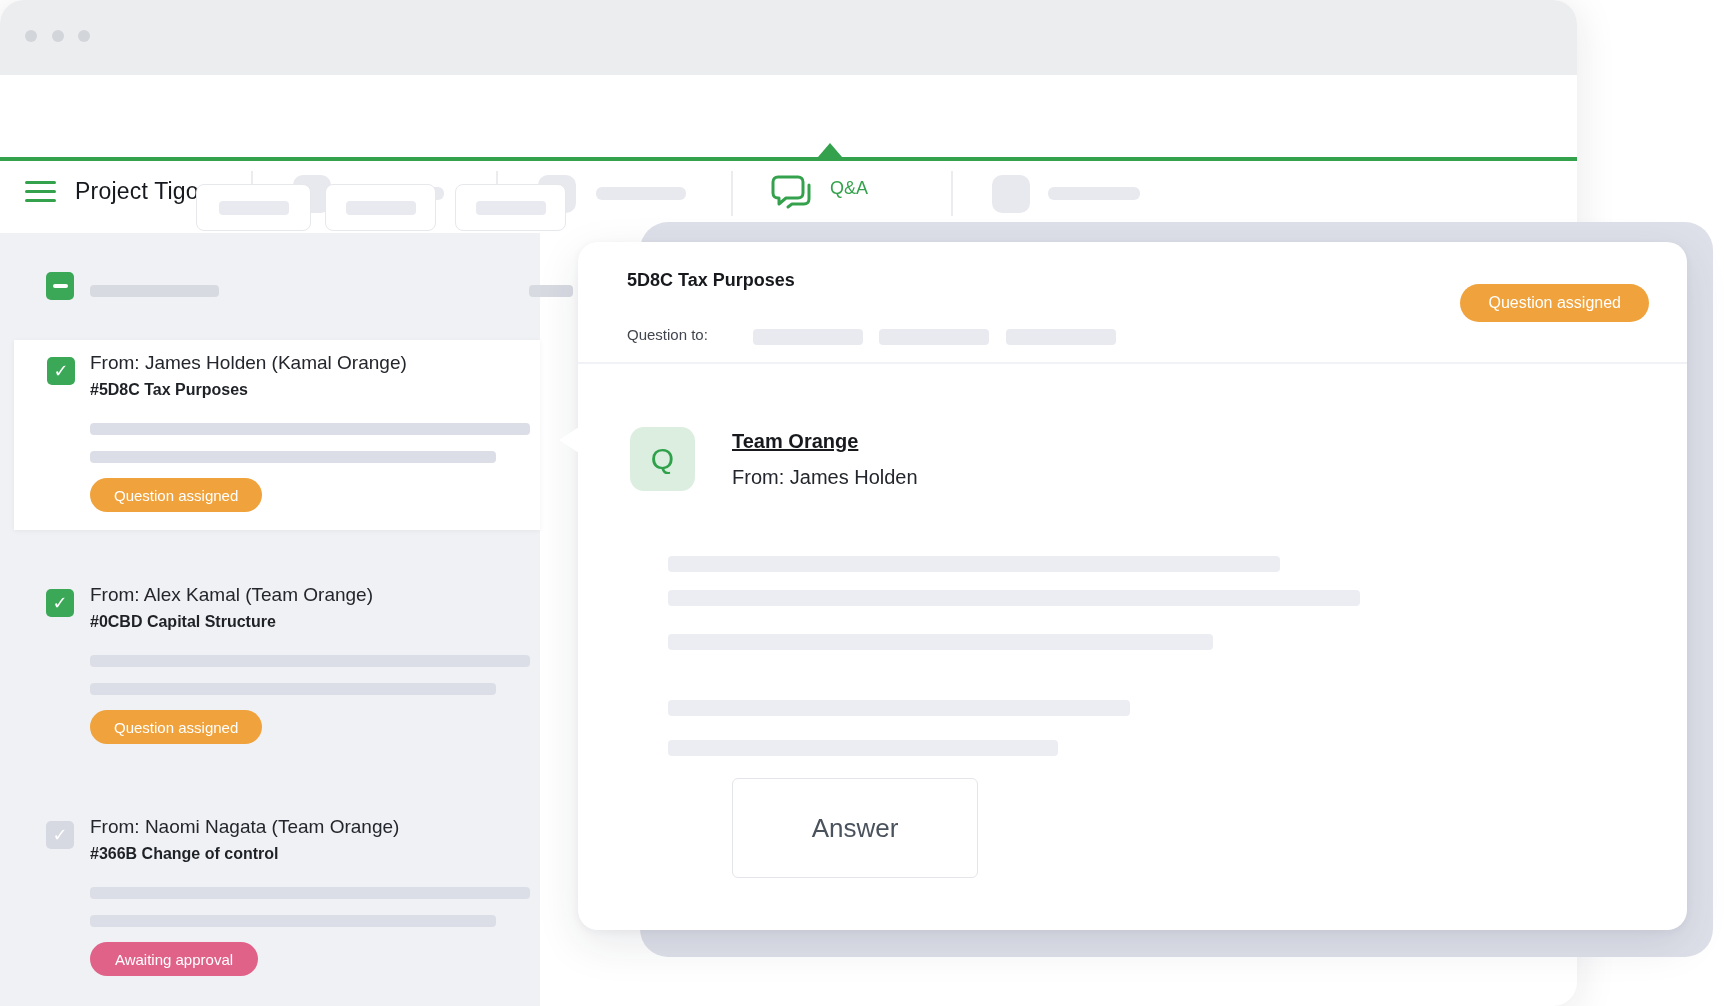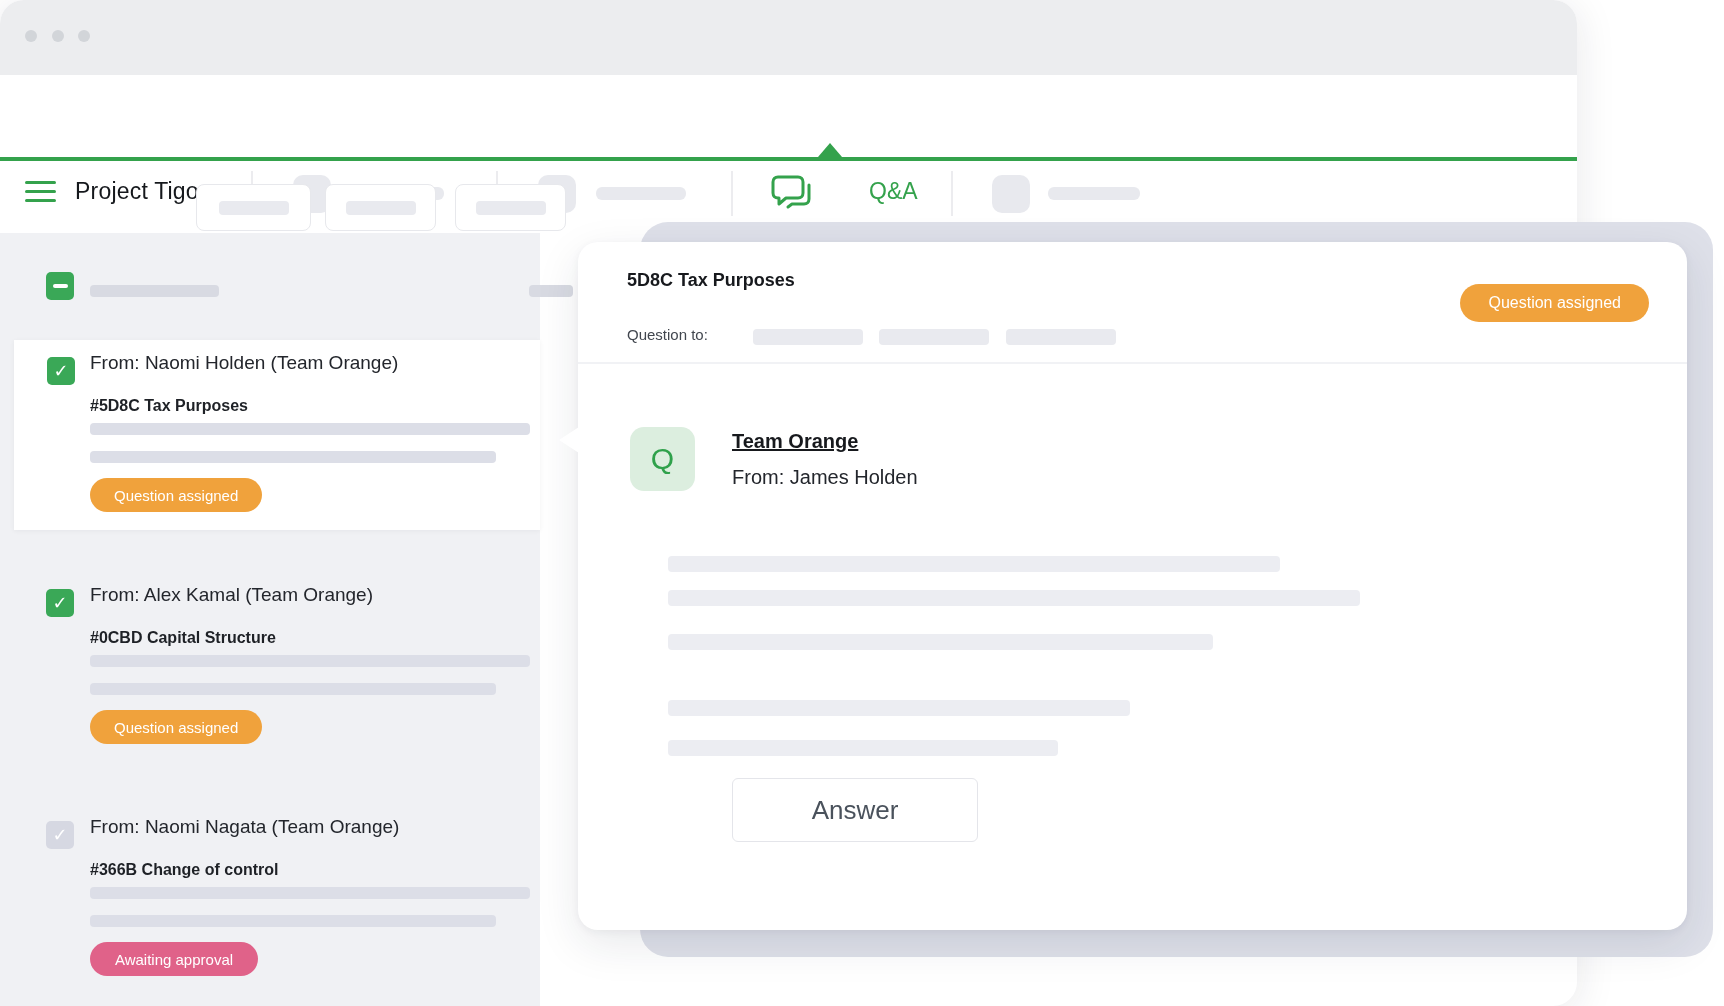--- a/index.html
+++ b/index.html
@@ -18,21 +18,21 @@
   .hamburger{position:absolute;left:25px;top:105px;width:31px;height:23px;cursor:pointer;}
   .hamburger span{position:absolute;left:0;width:31px;height:3.4px;border-radius:2px;background:#34A24C;}
   .hamburger span:nth-child(1){top:1px}
   .hamburger span:nth-child(2){top:10px}
   .hamburger span:nth-child(3){top:19px}
   .app-title{position:absolute;left:75px;top:103px;font-size:23px;font-weight:500;color:#15181c;letter-spacing:.2px;}
   .nav-divider{position:absolute;top:96px;width:2px;height:45px;background:#ECECEF;}
   .ghost-square{position:absolute;top:100px;width:38px;height:38px;border-radius:10px;background:#E8E9EE;}
   .ghost-bar{position:absolute;top:112px;height:13px;border-radius:6px;background:#E8E9EE;}
   .qa-tab{position:absolute;left:770px;top:98px;width:120px;height:42px;cursor:pointer;}
-  .qa-label{position:absolute;left:60px;top:5px;font-size:23px;font-weight:500;color:#34A24C;margin-left:39px;}
+  .qa-label{position:absolute;left:60px;top:5px;font-size:18px;font-weight:500;color:#34A24C;}
   .green-line{position:absolute;left:0;top:157px;width:100%;height:4px;background:#34A24C;}
   .tab-pointer{position:absolute;left:818px;top:143px;width:0;height:0;
     border-left:12px solid transparent;border-right:12px solid transparent;border-bottom:14px solid #34A24C;}
 
   
   .btn-new{position:absolute;left:25px;top:184px;width:152px;height:47px;border-radius:8px;background:#3AA857;
     color:#fff;font-size:17px;font-weight:500;display:flex;align-items:center;justify-content:center;cursor:pointer;}
   .btn-ghost{position:absolute;top:184px;height:47px;border-radius:8px;background:#fff;border:1.5px solid #E7E8EC;
     box-sizing:border-box;cursor:pointer;}
   .btn-ghost i{position:absolute;left:50%;top:50%;transform:translate(-50%,-50%);width:70px;height:14px;
@@ -44,21 +44,21 @@
   .checkbox.green{background:#3AA857;}
   .checkbox.gray{background:#D6D8E2;}
   .check{color:#fff;font-size:18px;font-weight:bold;font-family:"DejaVu Sans",sans-serif;line-height:1;}
   .minusbar{width:15px;height:3.5px;background:#fff;border-radius:2px;}
   .ph-bar{position:absolute;height:12px;border-radius:4px;background:#D8DAE2;}
 
   .list-item{position:absolute;left:0;width:540px;height:190px;cursor:pointer;}
   .list-item.selected{left:14px;width:526px;background:#fff;box-shadow:0 1px 5px rgba(20,25,40,.05);}
   .li-from{position:absolute;left:90px;top:12px;font-size:19px;color:#23262c;}
   .list-item.selected .li-from{left:76px;}
-  .li-ref{position:absolute;left:90px;top:41px;font-size:16px;font-weight:700;color:#1e2126;margin-top:16px;}
+  .li-ref{position:absolute;left:90px;top:41px;font-size:16px;font-weight:700;color:#1e2126;}
   .list-item.selected .li-ref{left:76px;}
   .li-bar{position:absolute;height:12px;border-radius:4px;background:#DCDEE7;}
   .badge{position:absolute;height:34px;border-radius:17px;color:#fff;font-size:15px;
     display:flex;align-items:center;justify-content:center;padding:0 24px;box-sizing:border-box;min-width:168px;}
   .badge.orange{background:#F0A23C;}
   .badge.pink{background:#E06289;}
 
   
   .card-back{position:absolute;left:640px;top:222px;width:1073px;height:735px;border-radius:28px;background:#DEE0E9;}
   .detail-card{position:absolute;left:578px;top:242px;width:1109px;height:688px;border-radius:20px;background:#fff;
@@ -69,21 +69,21 @@
   .dc-assigned{position:absolute;left:49px;top:84px;font-size:15px;color:#41464e;}
   .dc-chip{position:absolute;top:87px;width:110px;height:16px;border-radius:4px;background:#E9EAEF;}
   .dc-badge{position:absolute;right:38px;top:42px;height:38px;border-radius:19px;background:#F0A23C;color:#fff;
     font-size:16px;display:flex;align-items:center;justify-content:center;padding:0 28px;}
   .dc-hairline{position:absolute;left:0;top:120px;width:100%;height:2px;background:#F1F2F5;}
   .dc-avatar{position:absolute;left:52px;top:185px;width:65px;height:64px;border-radius:14px;background:#DCEEDF;
     display:flex;align-items:center;justify-content:center;font-size:30px;font-weight:500;color:#2FA14B;}
   .dc-team{position:absolute;left:154px;top:188px;font-size:20px;font-weight:700;color:#17191d;text-decoration:underline;}
   .dc-author{position:absolute;left:154px;top:224px;font-size:20px;color:#23262c;}
   .dc-bar{position:absolute;left:90px;height:16px;border-radius:4px;background:#ECEDF2;}
-  .dc-btn{position:absolute;top:536px;height:64px;border-radius:6px;background:#fff;border:1.5px solid #E4E5EA;
+  .dc-btn{position:absolute;top:536px;height:100px;border-radius:6px;background:#fff;border:1.5px solid #E4E5EA;
     box-sizing:border-box;color:#4A525C;font-size:26px;display:flex;align-items:center;justify-content:center;cursor:pointer;text-align:center;}
 </style>
 </head>
 <body>
 
 <div class="canvas">
 
   <div class="app-window">
 
     <div class="titlebar">
@@ -140,21 +140,21 @@
     <div class="checkbox green" style="left:46px;top:272px">
       <span class="minusbar"></span>
     </div>
     <div class="ph-bar" style="left:90px;top:285px;width:129px"></div>
     <div class="ph-bar" style="left:529px;top:285px;width:44px"></div>
 
     <div class="list-item selected" style="top:340px">
       <div class="checkbox green" style="left:33px;top:17px">
         <span class="check">✓</span>
       </div>
-      <div class="li-from">From: Naomi Holden (Team Orange)</div>
+      <div class="li-from">From: James Holden (Kamal Orange)</div>
       <div class="li-ref">#5D8C Tax Purposes</div>
       <div class="li-bar" style="left:76px;top:83px;width:440px"></div>
       <div class="li-bar" style="left:76px;top:111px;width:406px"></div>
       <div class="badge orange" style="left:76px;top:138px">Question assigned</div>
     </div>
 
     <div class="list-item" style="top:572px">
       <div class="checkbox green" style="left:46px;top:17px">
         <span class="check">✓</span>
       </div>

